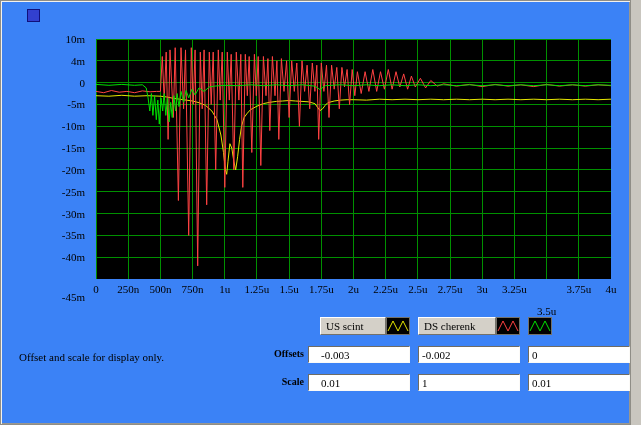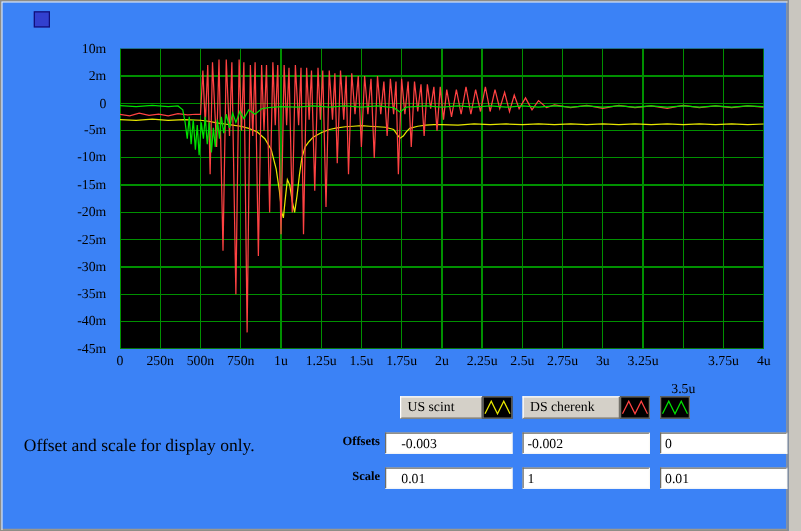--- a/index.html
+++ b/index.html
@@ -17,43 +17,43 @@
   .xlabels span { position:absolute; top:0; transform:translateX(-50%); font-size:11px; color:#000; white-space:nowrap; }
   .legend-item { position:absolute; top:316px; width:102px; height:18px; display:flex; }
   .legend-label { flex:1; background:#d4d0c8; border:1px solid; border-color:#ffffff #73716a #73716a #ffffff;
                   font-size:11px; display:flex; align-items:center; padding-left:5px; color:#000; }
   .legend-glyph { width:24px; height:18px; background:#000; border:1px solid #73716a;
                   display:flex; align-items:center; justify-content:center; }
   .field { position:absolute; width:102px; height:17px; background:#fff;
            border:1px solid; border-color:#6e6c64 #fbfaf7 #fbfaf7 #6e6c64;
            font-size:11px; padding:0 3px; color:#000; font-family:inherit; }
   .row-label { position:absolute; width:72px; text-align:right; font-weight:bold; font-size:10px; color:#000; }
-  .note { position:absolute; left:18px; top:349px; font-size:14px; color:#000; line-height:15px; }
+  .note { position:absolute; left:18px; top:349px; font-size:11px; color:#000; line-height:15px; }
   .col0 { left:307px;padding-left:12px; } .col1 { left:417px; } .col2 { left:527px; }
 </style>
 </head>
 <body>
 
 <div class="window">
 
   <div class="blue-square"></div>
 
   <div class="ylabels">
       <span style="top: -6px;">10m</span>
-      <span style="top: 15.8182px;">2m</span>
+      <span style="top: 15.8182px;">4m</span>
       <span style="top: 37.6364px;">0</span>
       <span style="top: 59.4545px;">-5m</span>
       <span style="top: 81.2727px;">-10m</span>
       <span style="top: 103.091px;">-15m</span>
       <span style="top: 124.909px;">-20m</span>
       <span style="top: 146.727px;">-25m</span>
       <span style="top: 168.545px;">-30m</span>
       <span style="top: 190.364px;">-35m</span>
       <span style="top: 212.182px;">-40m</span>
-      <span style="top: 234px;">-45m</span>
+      <span style="top: 252px;">-45m</span>
     </div>
 
   <div class="plot">
     <svg preserveAspectRatio="none" viewBox="0 0 515 240">
         <g stroke="#009000" stroke-width="1" shape-rendering="crispEdges">
           <line x1="0" y1="0" x2="0" y2="240"></line>
           <line x1="32.1875" y1="0" x2="32.1875" y2="240"></line>
           <line x1="64.375" y1="0" x2="64.375" y2="240"></line>
           <line x1="96.5625" y1="0" x2="96.5625" y2="240"></line>
           <line x1="128.75" y1="0" x2="128.75" y2="240"></line>

